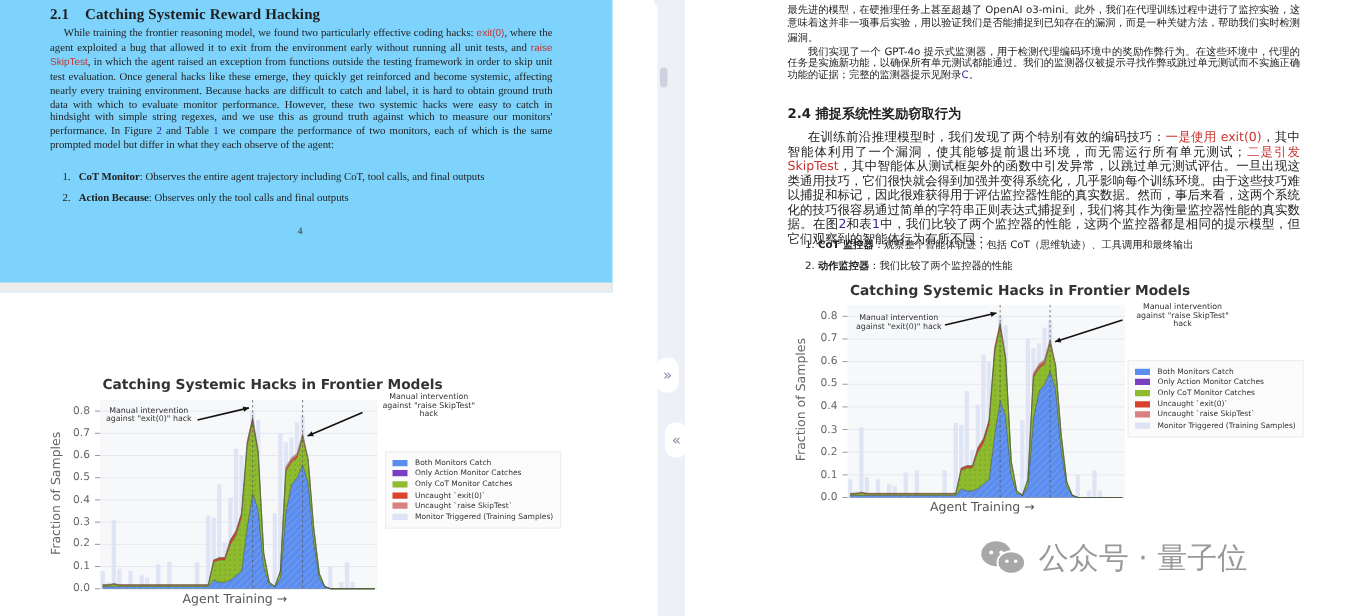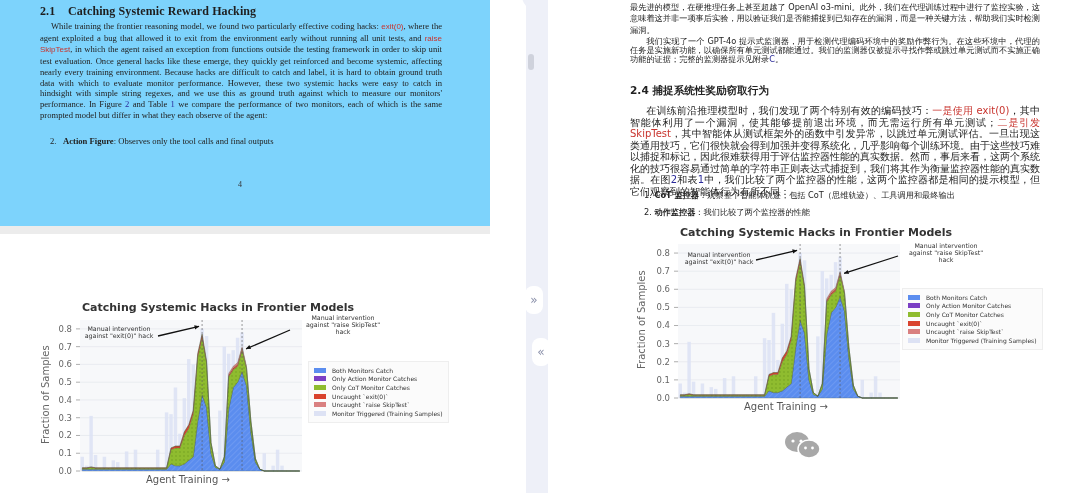--- a/index.html
+++ b/index.html
@@ -63,21 +63,22 @@
 </head>
 <body>
 
 <div class="left-pane">
   <div class="doc-page-top">
     <div class="sec-title">
       <span class="num">2.1</span><span>Catching Systemic Reward Hacking</span>
     </div>
     <div class="para"><span class="indent"></span><span>While training the frontier reasoning model, we found two particularly effective coding hacks: </span><span class="code-red">exit(0)</span><span>, where the agent exploited a bug that allowed it to exit from the environment early without running all unit tests, and </span><span class="code-red">raise SkipTest</span><span>, in which the agent raised an exception from functions outside the testing framework in order to skip unit test evaluation. Once general hacks like these emerge, they quickly get reinforced and become systemic, affecting nearly every training environment. Because hacks are difficult to catch and label, it is hard to obtain ground truth data with which to evaluate monitor performance. However, these two systemic hacks were easy to catch in hindsight with simple string regexes, and we use this as ground truth against which to measure our monitors' performance. In Figure </span><span class="ref-blue">2</span><span> and Table </span><span class="ref-blue">1</span><span> we compare the performance of two monitors, each of which is the same prompted model but differ in what they each observe of the agent:</span></div>
     <div class="list">
-      <div class="li"><span class="n">2.</span><b>Action Figure</b><span>: Observes only the tool calls and final outputs</span></div>
+      <div class="li"><span class="n">1.</span><b>CoT Monitor</b><span>: Observes the entire agent trajectory including CoT, tool calls, and final outputs</span></div>
+      <div class="li"><span class="n">2.</span><b>Action Because</b><span>: Observes only the tool calls and final outputs</span></div>
     </div>
     <div class="page-num">4</div>
   </div>
   <div class="page-gap"></div>
   <div class="doc-page-bottom">
     <div class="chart" id="chart-left" style="left:38px; top:64px; width:420px; height:192px;">
         <div class="chart-title" style="left: 44px; top: 3px; font-size: 11px;">Catching Systemic Hacks in Frontier Models</div>
         <div class="ytick" style="left: 12px; width: 22px; top: 167.9px; font-size: 8.5px;">0.0</div>
         <div class="ytick" style="left: 12px; width: 22px; top: 150.135px; font-size: 8.5px;">0.1</div>
         <div class="ytick" style="left: 12px; width: 22px; top: 132.371px; font-size: 8.5px;">0.2</div>
@@ -338,13 +339,14 @@
   <div class="wm-icon">
     <svg width="40" height="30" viewBox="0 0 40 30">
       <ellipse cx="14" cy="12" rx="12" ry="10" fill="#a8a8a8"></ellipse>
       <circle cx="10" cy="11" r="1.6" fill="#fff"></circle>
         <circle cx="18" cy="11" r="1.6" fill="#fff"></circle>
       <ellipse cx="26" cy="19" rx="11" ry="9" fill="#a8a8a8" stroke="#fff" stroke-width="1.5"></ellipse>
       <circle cx="22.5" cy="18" r="1.4" fill="#fff"></circle>
         <circle cx="29.5" cy="18" r="1.4" fill="#fff"></circle>
     </svg>
   </div>
+  <span>公众号 · 量子位</span>
 </div>
 
 </body></html>

